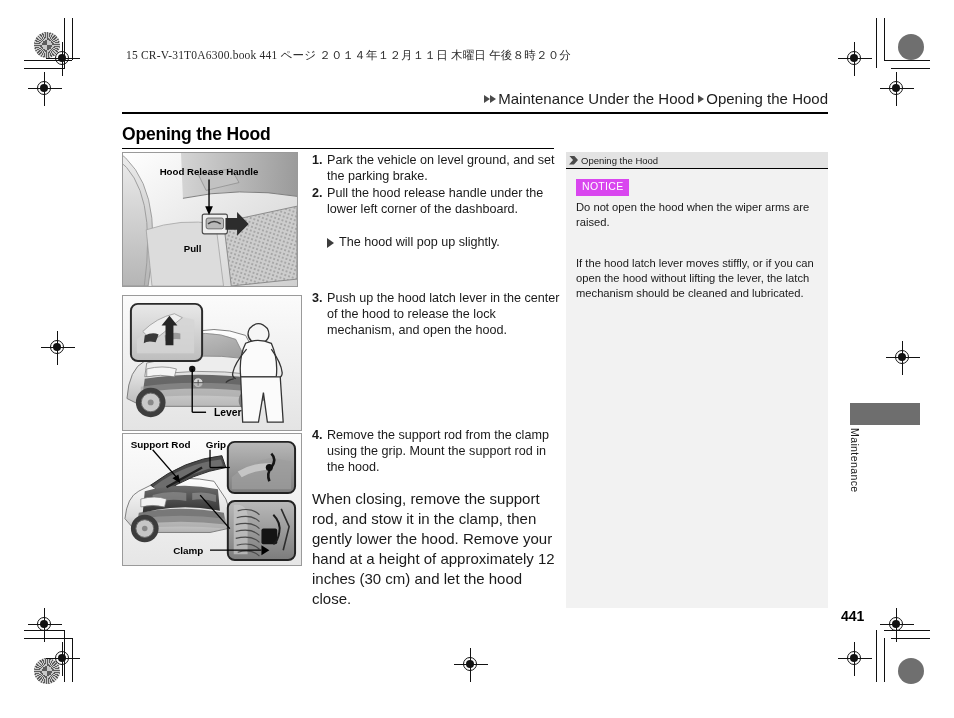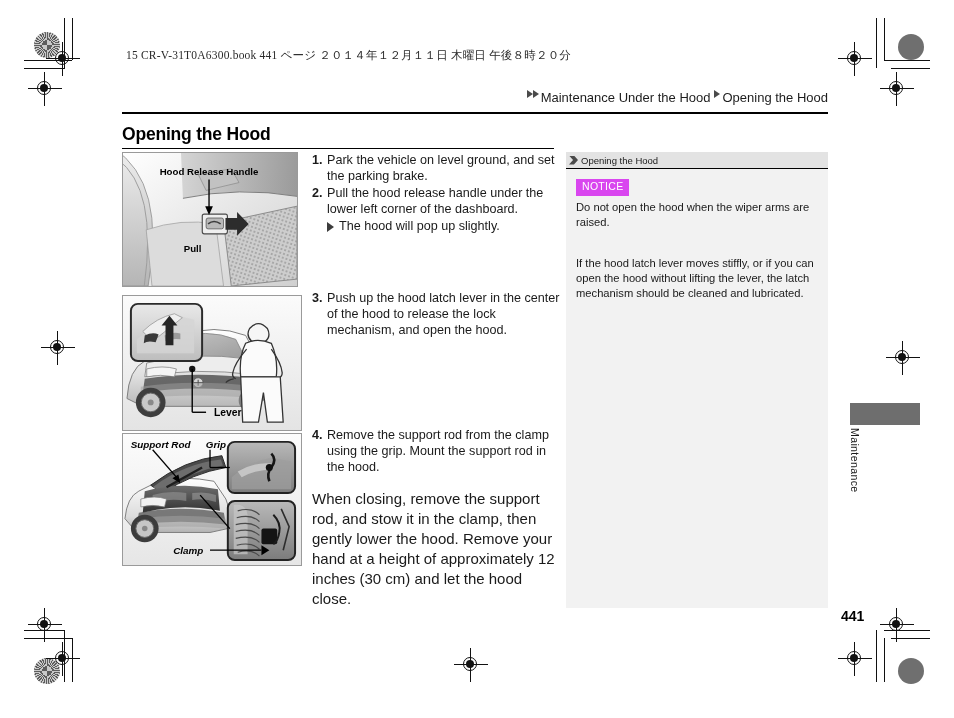--- a/index.html
+++ b/index.html
@@ -73,24 +73,25 @@
     color: #2a2a2a;
     letter-spacing: 0.2px;
     white-space: nowrap;
   }
 
   
   .breadcrumb {
     position: absolute;
     right: 126px;
     top: 90px;
-    font-size: 13px;
+    font-size: 15px;
     color: #1d1d1d;
     white-space: nowrap;
     display: flex;
+    align-items: center;
     gap: 0px;
   }
   .tri {
     display: inline-block;
     width: 0; height: 0;
     border-left: 6px solid #4a4a4a;
     border-top: 4px solid transparent;
     border-bottom: 4px solid transparent;
     margin: 0 2px 0 1px;
     position: relative;
@@ -129,21 +130,21 @@
   .figure {
     position: absolute;
     left: 122px;
     border: 1px solid #9a9a9a;
     background: #efefef;
     overflow: hidden;
     box-sizing: border-box;
   }
   .fig1 { top: 152px; width: 176px; height: 135px; }
   .fig2 { top: 295px; width: 180px; height: 136px; }
-  .fig3 { top: 433px; width: 180px; height: 133px; font-style: italic; }
+  .fig3 { top: 433px; width: 180px; height: 133px; }
   .figure svg { display: block; width: 100%; height: 100%; }
 
   
   .steps {
     position: absolute;
     left: 312px;
     top: 152px;
     width: 246px;
     font-size: 12.6px;
     line-height: 1.28;
@@ -155,21 +156,21 @@
   }
   .step .num {
     font-weight: bold;
     width: 15px;
     flex: 0 0 15px;
   }
   .step .txt { flex: 1 1 auto; }
   .substep {
     display: flex;
     padding-left: 15px;
-    margin-top: 1px;
+    margin-top: 17px;
     text-align: right;
   }
   .substep .bullet {
     width: 0; height: 0;
     border-left: 7px solid #3c3c3c;
     border-top: 5px solid transparent;
     border-bottom: 5px solid transparent;
     margin-top: 4px;
     margin-right: 5px;
     flex: 0 0 auto;

